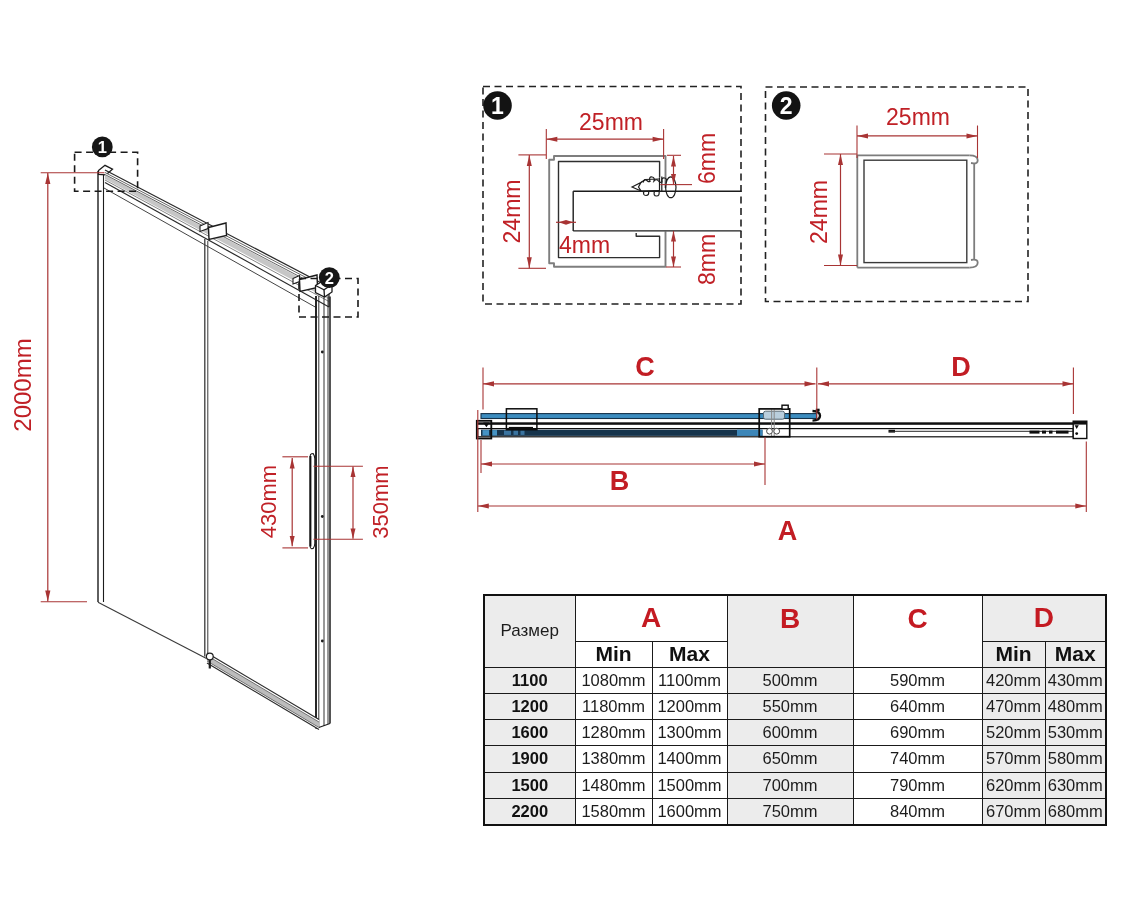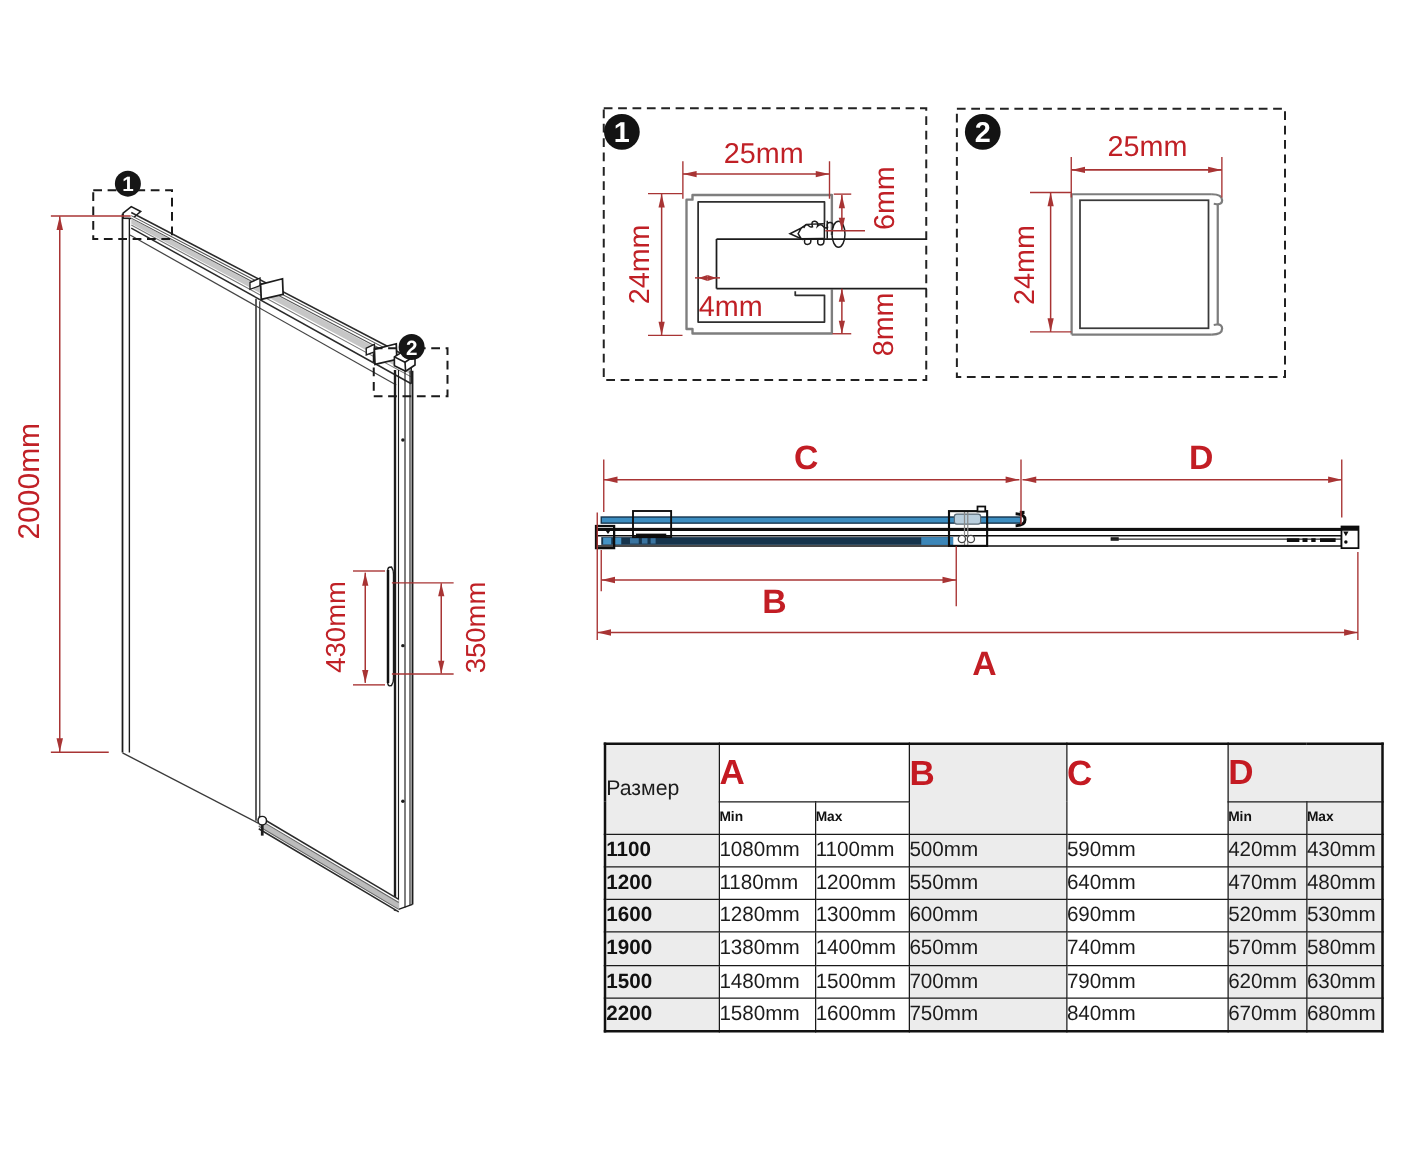--- a/index.html
+++ b/index.html
@@ -1,26 +1,26 @@
 <!DOCTYPE html>
 <html><head>
 <meta charset="utf-8">
 <style>
   html,body{margin:0;padding:0;background:#fff;}
   .page{position:relative;width:1125px;height:921px;background:#ffffff;
         font-family:"Liberation Sans",sans-serif;overflow:hidden;}
   svg{position:absolute;left:0;top:0;}
   table.dim{position:absolute;left:483px;top:594px;border-collapse:collapse;
         table-layout:fixed;font-family:"Liberation Sans",sans-serif;color:#1c1c1c;}
-  table.dim td{border:1.6px solid #1a1a1a;text-align:left;vertical-align:middle;
+  table.dim td{border:1.6px solid #1a1a1a;text-align:center;vertical-align:middle;
         padding:0;font-size:16.5px;}
   table.dim{border:2.2px solid #111;}
   table.dim td.g{background:#ececec;}
   table.dim td.letter{font-size:28px;font-weight:bold;color:#c41a22;}
-  table.dim td.mm{font-weight:bold;font-size:11px;color:#111;}
+  table.dim td.mm{font-weight:bold;font-size:21px;color:#111;}
   table.dim td.sz{font-weight:bold;font-size:16.5px;color:#111;margin-left:23px;}
 </style>
 </head>
 <body>
 <div class="page">
 <svg width="1125" height="921" viewBox="0 0 1125 921">
 
 <g stroke="#1c1c1c" fill="none">
   <line x1="98" y1="171" x2="98" y2="602" stroke-width="1.4"></line>
   <line x1="103.5" y1="173" x2="103.5" y2="602" stroke-width="1.1"></line>

